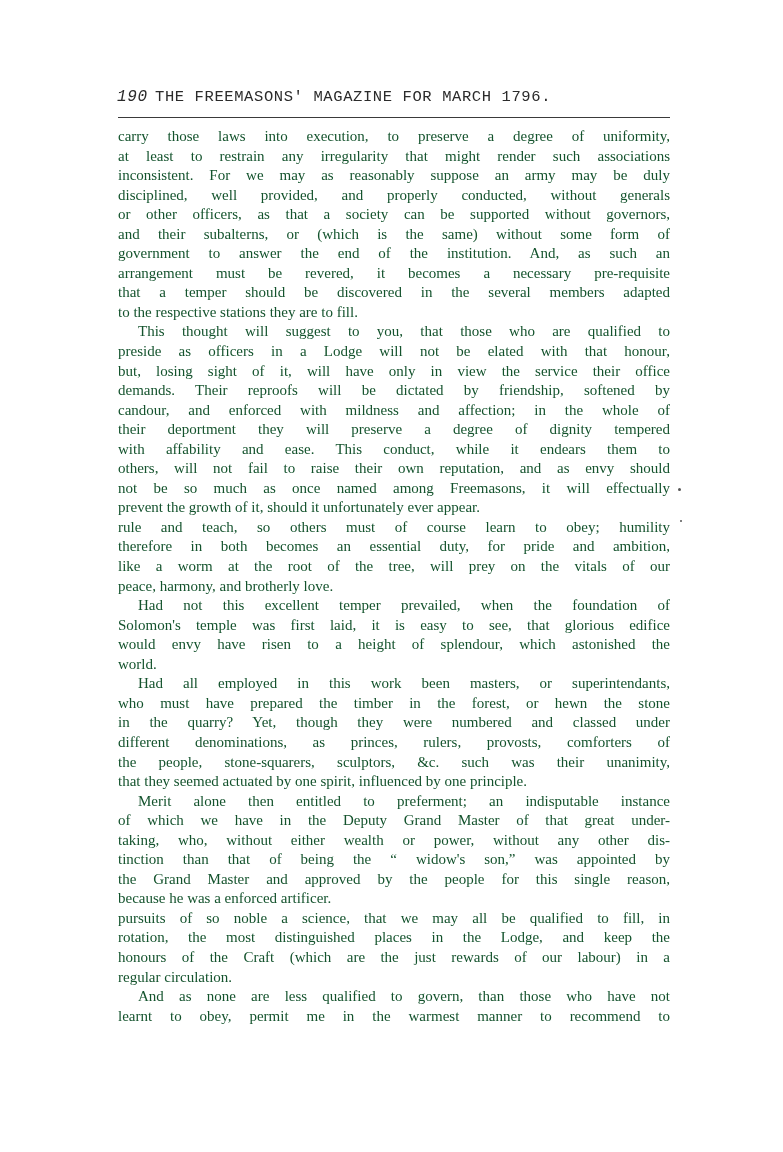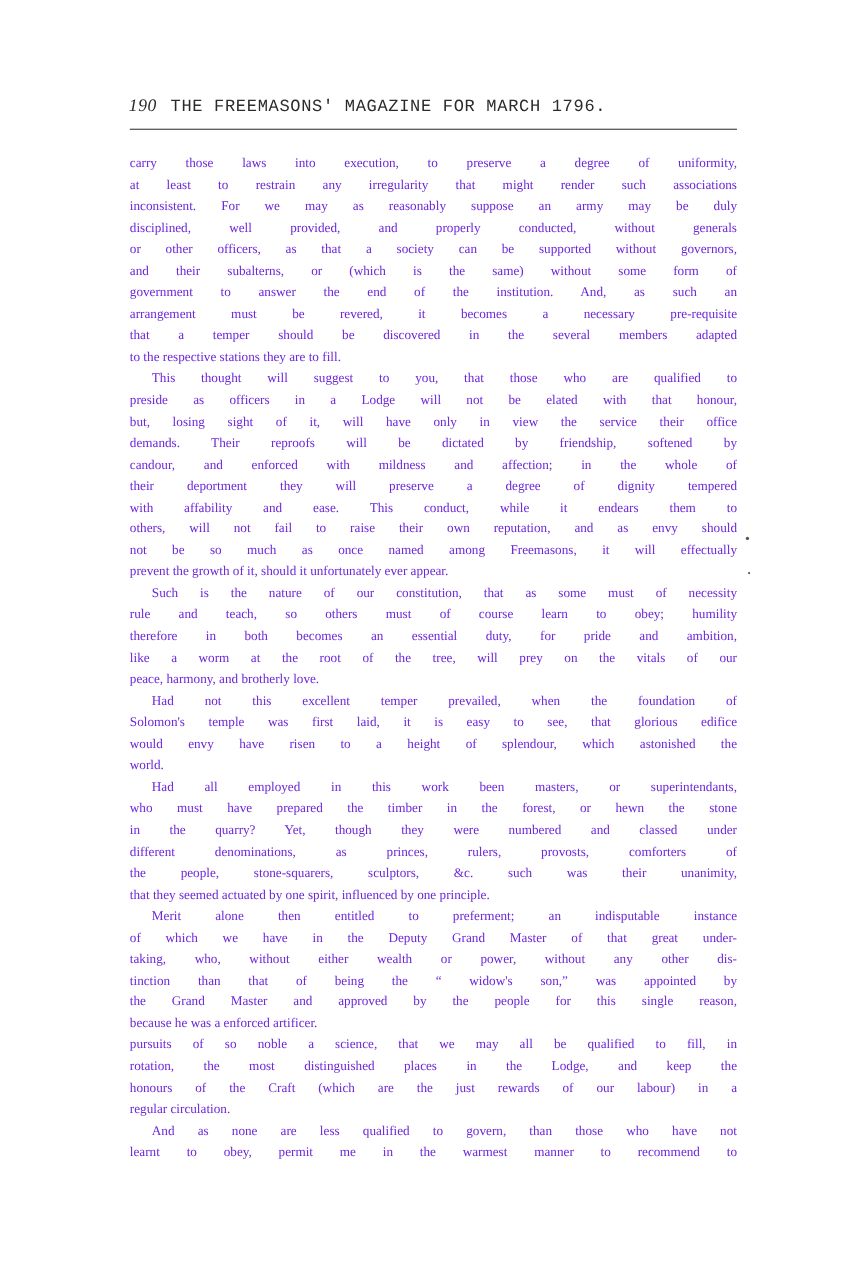--- a/index.html
+++ b/index.html
@@ -31,44 +31,45 @@
       font-size: 15.5px;
       letter-spacing: 0.6px;
       color: #2b2b2b;
     }
     .running-head .page-num {
       position: absolute;
       left: 0;
       top: 0;
       font-style: italic;
       font-size: 16px;
+      font-family: Liberation Mono, monospace;
     }
     .running-head .title {
       position: absolute;
       left: 38px;
       top: 0;
       white-space: nowrap;
       font-family: Liberation Mono, monospace;
     }
     .head-rule {
       position: absolute;
       left: 118px;
       top: 117px;
       width: 552px;
       height: 0;
       border-top: 1.3px solid #3a3a3a;
     }
     .body-text {
       position: absolute;
       left: 118px;
-      top: 139px;
+      top: 127px;
       width: 552px;
-      font-size: 12px;
+      font-size: 15px;
       line-height: 19.55px;
-      color: #6d28d9;
+      color: #14532d;
     }
     .line {
       display: block;
       white-space: nowrap;
       text-align: justify;
       text-align-last: justify;
       height: 19.55px;
       overflow: visible;
     }
     .line.last {
@@ -118,21 +119,20 @@
       <span class="line">demands.  Their reproofs will be dictated by friendship, softened by</span>
       <span class="line">candour, and enforced with mildness and affection; in the whole of</span>
       <span class="line">their deportment they will preserve a degree of dignity tempered</span>
       <span class="line">with affability and ease.  This conduct, while it endears them to</span>
       <span class="line">others, will not fail to raise their own reputation, and as envy should</span>
       <span class="line">not be so much as once named among Freemasons, it will effectually</span>
       <span class="line last">prevent the growth of it, should it unfortunately ever appear.</span>
     </div>
 
     <div>
-      <span class="line indent">Such is the nature of our constitution, that as some must of necessity</span>
       <span class="line">rule and teach, so others must of course learn to obey; humility</span>
       <span class="line">therefore in both becomes an essential duty, for pride and ambition,</span>
       <span class="line">like a worm at the root of the tree, will prey on the vitals of our</span>
       <span class="line last">peace, harmony, and brotherly love.</span>
     </div>
 
     <div>
       <span class="line indent">Had not this excellent temper prevailed, when the foundation of</span>
       <span class="line">Solomon's temple was first laid, it is easy to see, that glorious edifice</span>
       <span class="line">would envy have risen to a height of splendour, which astonished the</span>

